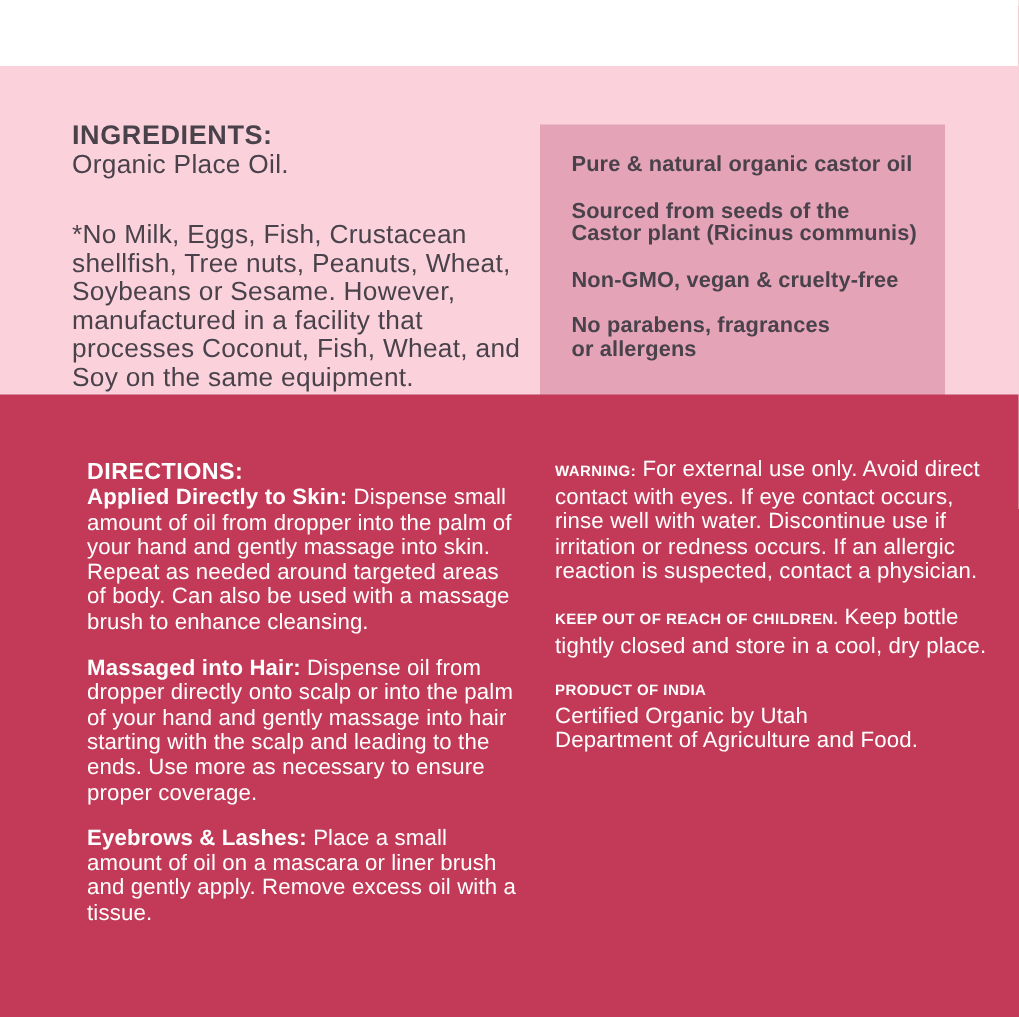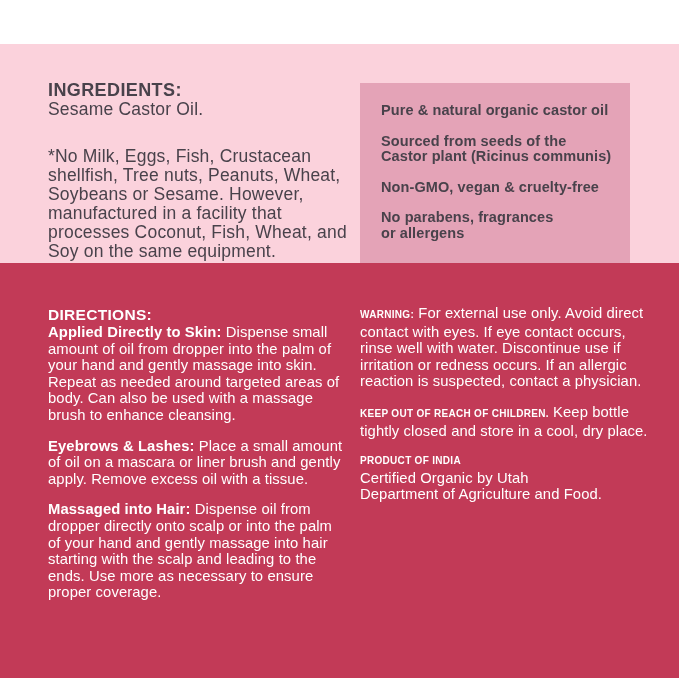--- a/index.html
+++ b/index.html
@@ -36,38 +36,38 @@
     letter-spacing:0.1px;white-space:pre-line;
   }
   .panel-bottom{
     position:absolute;top:263px;left:0;width:679px;height:415px;
     background:var(--bg_bottom,#C23A57);
     color:var(--text_light,#FFFFFF);
     font-size:14.8px;line-height:16.6px;letter-spacing:0.1px;
   }
   .col-left{position:absolute;left:48px;top:42px;width:298px;}
   .col-right{position:absolute;left:360px;top:42px;width:302px;}
-  .para{margin:0 0 14px 0;}
+  .para{margin:0 0 14px 10px;}
   .b{font-weight:bold;}
   .block{display:block;}
   .dir-heading{display:block;font-size:15.5px;line-height:19px;letter-spacing:0.3px;}
   .sub-heading{font-size:10px;letter-spacing:0.3px;}
 </style>
 </head>
 <body>
 
 <div class="canvas">
 
   <div class="top-strip"></div>
 
   <section class="panel-top">
 
     <div class="ingredients-block">
       <h2 class="ingredients-heading">INGREDIENTS:</h2>
-      <p class="ingredients-value">Sesame Castor Oil.</p>
+      <p class="ingredients-value">Organic Place Oil.</p>
       <p class="allergen-note">*No Milk, Eggs, Fish, Crustacean shellfish, Tree nuts, Peanuts, Wheat, Soybeans or Sesame. However, manufactured in a facility that processes Coconut, Fish, Wheat, and Soy on the same equipment.</p>
     </div>
 
     <div class="highlight-box">
       <p class="hl-item">Pure &amp; natural organic castor oil</p>
       <p class="hl-item">Sourced from seeds of the
 Castor plant (Ricinus communis)</p>
       <p class="hl-item">Non-GMO, vegan &amp; cruelty-free</p>
       <p class="hl-item">No parabens, fragrances
 or allergens</p>
@@ -76,24 +76,24 @@
   </section>
 
   <section class="panel-bottom">
 
     <div class="col-left">
       <p class="para">
         <span class="b dir-heading">DIRECTIONS:</span>
         <span class="b">Applied Directly to Skin:</span><span> Dispense small amount of oil from dropper into the palm of your hand and gently massage into skin. Repeat as needed around targeted areas of body. Can also be used with a massage brush to enhance cleansing.</span>
       </p>
       <p class="para">
-        <span class="b">Eyebrows &amp; Lashes:</span><span> Place a small amount of oil on a mascara or liner brush and gently apply. Remove excess oil with a tissue.</span>
+        <span class="b">Massaged into Hair:</span><span> Dispense oil from dropper directly onto scalp or into the palm of your hand and gently massage into hair starting with the scalp and leading to the ends. Use more as necessary to ensure proper coverage.</span>
       </p>
       <p class="para">
-        <span class="b">Massaged into Hair:</span><span> Dispense oil from dropper directly onto scalp or into the palm of your hand and gently massage into hair starting with the scalp and leading to the ends. Use more as necessary to ensure proper coverage.</span>
+        <span class="b">Eyebrows &amp; Lashes:</span><span> Place a small amount of oil on a mascara or liner brush and gently apply. Remove excess oil with a tissue.</span>
       </p>
     </div>
 
     <div class="col-right">
       <p class="para">
         <span class="b sub-heading">WARNING:</span><span> For external use only. Avoid direct contact with eyes. If eye contact occurs, rinse well with water. Discontinue use if irritation or redness occurs. If an allergic reaction is suspected, contact a physician.</span>
       </p>
       <p class="para">
         <span class="b sub-heading">KEEP OUT OF REACH OF CHILDREN.</span><span> Keep bottle tightly closed and store in a cool, dry place.</span>
       </p>

